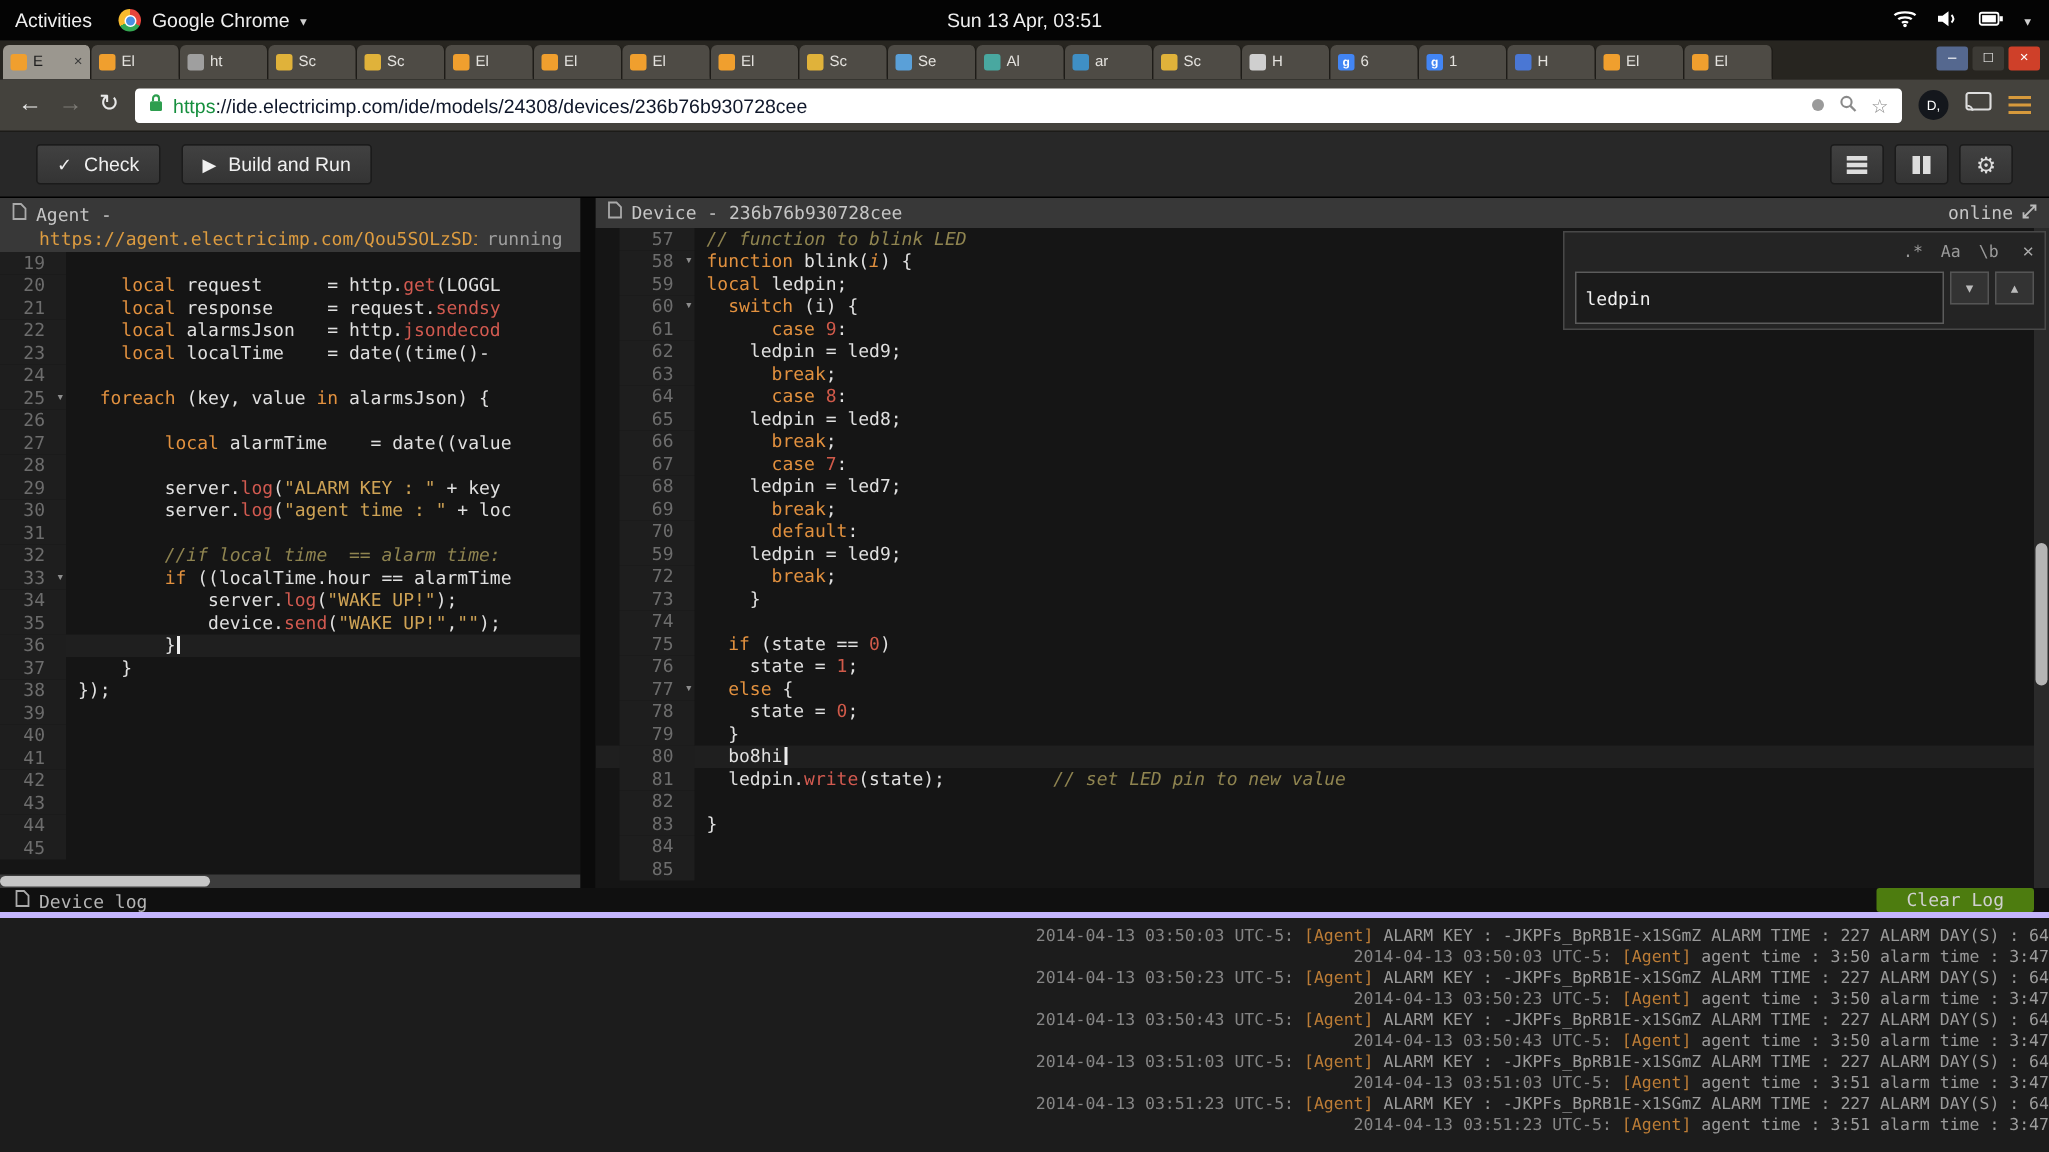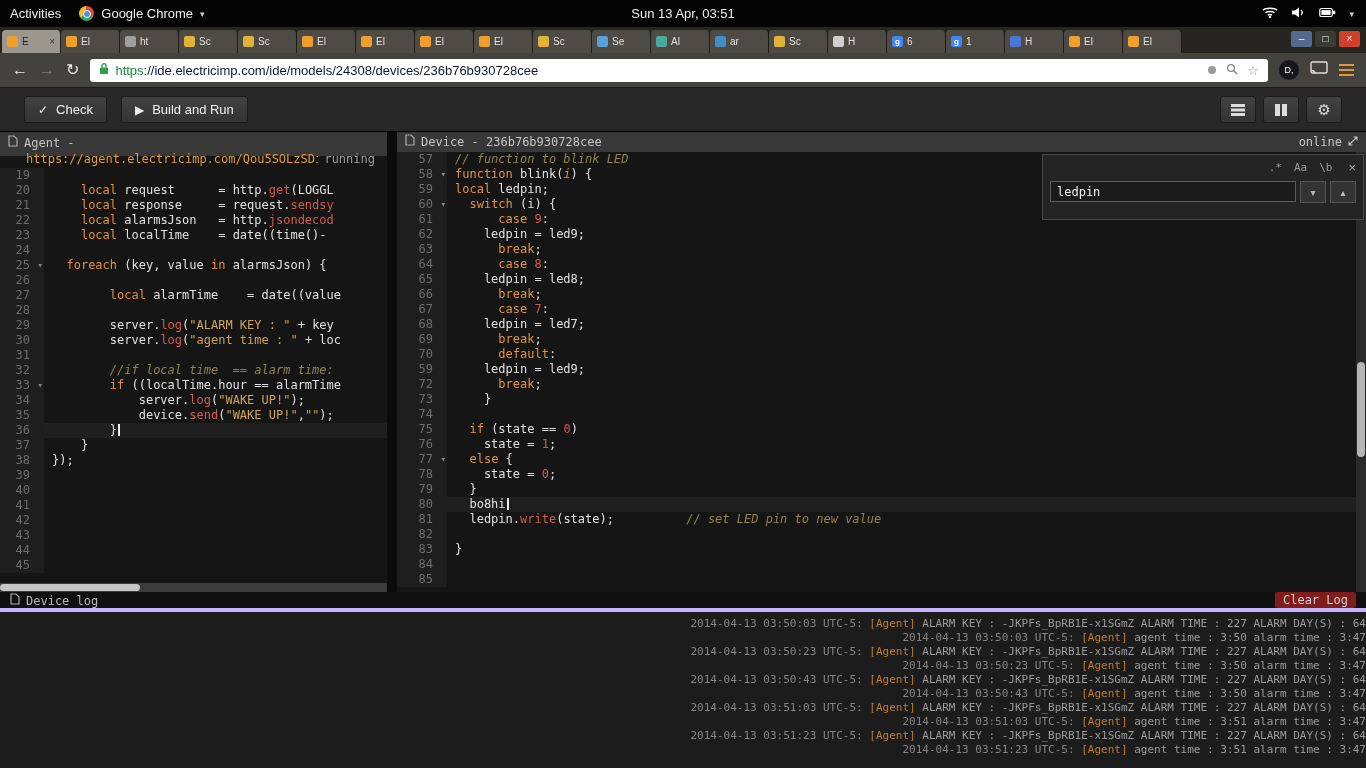--- a/index.html
+++ b/index.html
@@ -60,36 +60,36 @@
   .view-group { margin-left:auto; display:flex; gap:7px; }
   .view-btn { width:36px; height:27px; background:linear-gradient(#414141,#343434); border:1px solid #1b1b1b;
               border-radius:3px; display:flex; align-items:center; justify-content:center; color:#ddd; font-size:15px; }
 
   
   .agent-pane  { position:absolute; top:132px; left:0;    width:387px; height:460px; background:#151515; }
   .pane-divider{ position:absolute; top:132px; left:387px; width:10px;  height:460px; background:#0b0b0b; }
   .device-pane { position:absolute; top:132px; left:397px; width:969px; height:460px; background:#151515; overflow:hidden; }
 
   .pane-header { background:#383838; color:#c6c6c6; font:12px/16px "DejaVu Sans Mono", monospace; }
-  .agent-header { height:24px; padding:3px 8px; }
+  .agent-header { height:36px; padding:3px 8px; }
   .hdr-row { display:flex; align-items:center; gap:6px; height:16px; }
   .agent-link { color:#dd9c40; padding-left:18px; white-space:nowrap; overflow:hidden; flex:1; }
   .pane-status { color:#9f9f9f; padding-right:4px; }
   .device-header { height:20px; display:flex; align-items:center; gap:6px; padding:0 8px; }
   .device-header .spacer { flex:1; }
 
   .editor { position:absolute; left:0; right:0; overflow:hidden; background:#151515;
             font:12px/15px "DejaVu Sans Mono", monospace; }
   .agent-editor  { top:36px; bottom:9px; }
   .device-editor { top:20px; bottom:0; }
   .code-row { display:flex; height:15px; }
   .code-row.active-line { background:rgba(255,255,255,0.045); }
   .gutter-cell { flex:0 0 44px; background:#1e1e1e; color:#6d6d6d; text-align:right;
                  padding-right:14px; position:relative; }
-  .device-editor .gutter-cell { flex-basis:50px; }
+  .device-editor .gutter-cell { flex-basis:50px;margin-left:16px; }
   .fold { position:absolute; right:1px; top:1px; font-size:9px; color:#8d8d8d; line-height:13px; }
   .code-text { white-space:pre; padding-left:8px; color:#e0e0e0; }
   .tk-k { color:#e2913f; }
   .tk-m { color:#d25a50; }
   .tk-s { color:#cfa355; }
   .tk-c { color:#8f8450; font-style:italic; }
   .tk-n { color:#d15a4a; }
   .tk-d { color:#e0e0e0; }
   .tk-arg { color:#e2913f; font-style:italic; }
   .caret { display:inline-block; width:2px; height:12px; background:#ededed; vertical-align:-2px; margin-left:1px; }
@@ -100,29 +100,29 @@
   .v-thumb { position:absolute; left:1px; top:210px; width:8px; height:95px; background:#b5b5b5; border-radius:4px; }
   .print-margin { position:absolute; left:688px; top:20px; bottom:0; width:1px; background:#262626; }
 
   
   .search-box { position:absolute; top:22px; right:2px; width:322px; height:66px; background:#242424;
                 border:1px solid #484848; z-index:5; font-family:"DejaVu Sans Mono", monospace; }
   .search-row1 { height:24px; display:flex; justify-content:flex-end; align-items:center; gap:4px; padding:0 7px; }
   .sbtn { background:none; border:0; color:#9a9a9a; font:11px "DejaVu Sans Mono", monospace; padding:2px 4px; }
   .search-close { color:#ababab; font-size:13px; margin-left:8px; background:none; border:0; }
   .search-row2 { display:flex; gap:4px; padding:2px 7px 0 7px; }
-  .search-input { flex:1; height:21px; background:#1b1b1b; border:1px solid #5c5c5c; color:#f0f0f0;
+  .search-input { flex:1; height:35px; background:#1b1b1b; border:1px solid #5c5c5c; color:#f0f0f0;
                   font:12px "DejaVu Sans Mono", monospace; padding:0 6px; }
   .sq-btn { width:26px; height:22px; background:#333; border:1px solid #555; color:#bbb; font-size:10px; }
 
   
   .log-panel { position:absolute; top:592px; left:0; width:1366px; height:176px; background:#1c1c1c; }
   .log-header { height:20px; background:#101010; border-bottom:4px solid #c4b5fd; display:flex; align-items:flex-end;
                 gap:6px; padding:0 10px; color:#b5b5b5; font:12px "DejaVu Sans Mono", monospace; }
-  .log-clear { margin-left:auto; color:#d0d0d0; background:#7f1d1d; padding:1px 8px; border-radius:2px; }
+  .log-clear { margin-left:auto; color:#d0d0d0; background:#4d7c0f; padding:1px 20px; border-radius:2px; }
   .log-body { padding:5px 0 0 10px; font:11px/14px "DejaVu Sans Mono", monospace;text-align:right; }
   .log-ts  { color:#858585; }
   .log-tag { color:#bd7d36; }
   .log-msg { color:#9b9b9b; }
 
   .doc-icon { flex:0 0 auto; }
 </style>
 </head>
 <body>
 

